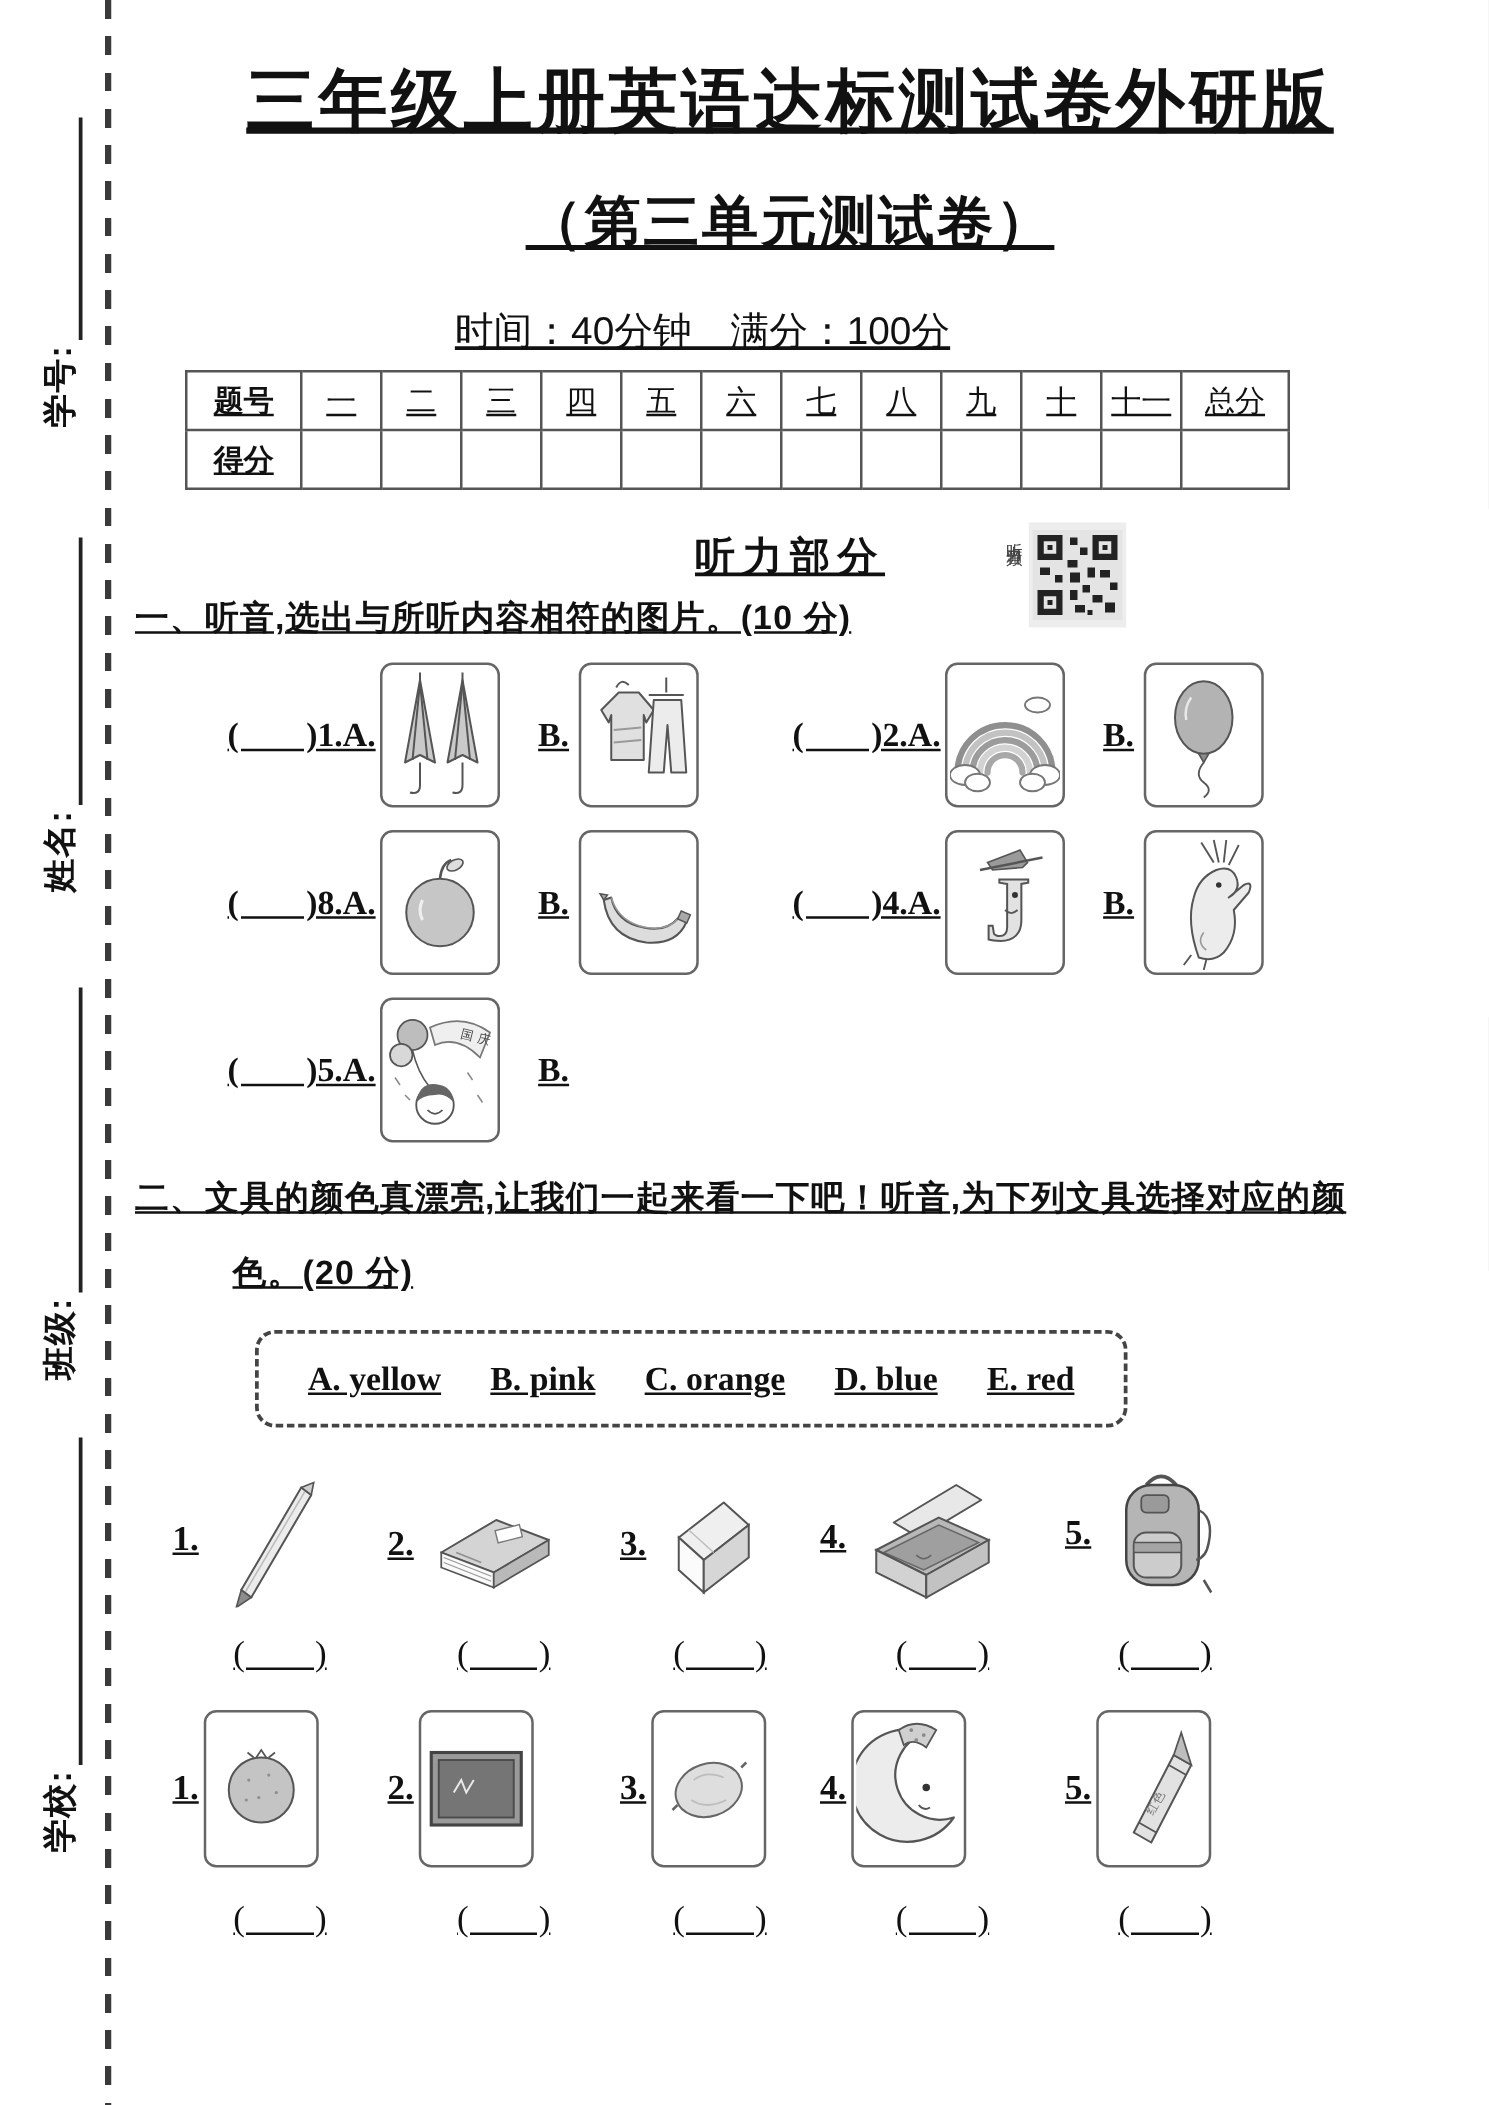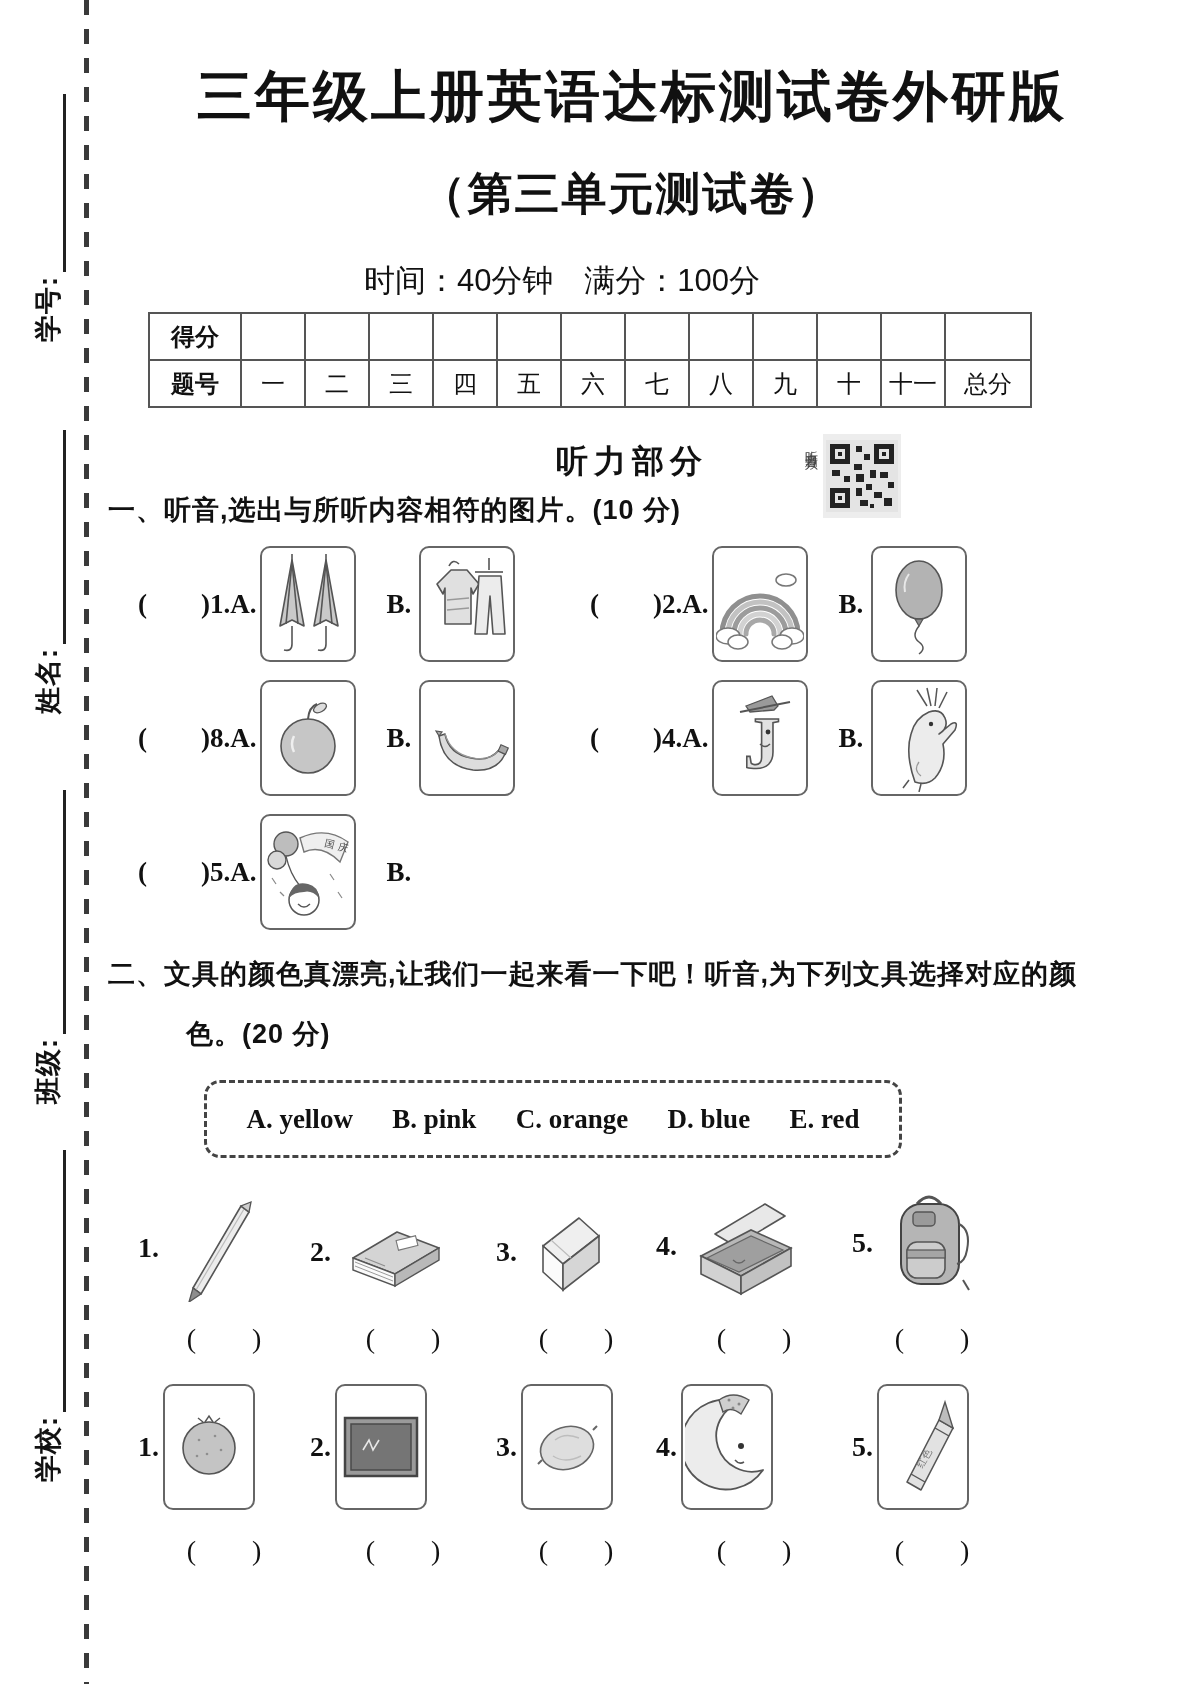--- a/index.html
+++ b/index.html
@@ -8,21 +8,21 @@
 
   
   .dash-line{position:absolute;left:84px;top:0;width:5px;height:1684px;
              background:repeating-linear-gradient(180deg,#3a3a3a 0 15px,transparent 15px 29px);}
   .mfield{position:absolute;left:30px;transform-origin:0 0;transform:rotate(-90deg);
           display:flex;align-items:flex-end;white-space:nowrap;}
   .mlabel{font-weight:bold;font-size:27px;letter-spacing:1px;}
   .mline{border-bottom:3px solid #222;height:6px;margin-left:4px;flex:1;}
 
   
-  .content{position:absolute;left:108px;top:16px;width:1048px;}
+  .content{position:absolute;left:108px;top:0;width:1048px;text-decoration:underline;}
   .title{margin-top:44px;text-align:center;font-size:55px;font-weight:bold;letter-spacing:3px;}
   .subtitle{margin-top:30px;text-align:center;font-size:45px;font-weight:bold;letter-spacing:2px;}
   .meta{margin-top:36px;text-align:center;padding-right:140px;font-size:31px;font-weight:500;}
 
   table.score{border-collapse:collapse;margin:10px 0 0 40px;}
   table.score td{border:2px solid #555;text-align:center;font-size:24px;height:45px;padding:0;}
   td.sc-corner{width:90px;font-weight:600;}
   td.sc-col{width:62px;}
   td.sc-total{width:84px;}
 
@@ -32,21 +32,21 @@
   .qr-label{writing-mode:vertical-rl;text-orientation:upright;font-size:13px;color:#444;
             margin-right:3px;letter-spacing:2px;padding-top:6px;}
   .qr-box{width:78px;height:84px;background:#ededed;display:flex;align-items:center;justify-content:center;}
 
   .sec-head{font-size:27px;font-weight:bold;margin-top:12px;letter-spacing:1px;}
   .sec-head.s2-l2{margin-top:24px;text-indent:78px;}
   .s2-l1{margin-top:26px;}
 
   .qrow{display:flex;align-items:center;padding-left:30px;margin-top:18px;}
   .qgroup{display:flex;align-items:center;width:452px;}
-  .qprefix,.qb{font-family:"Liberation Serif",serif;font-weight:bold;font-size:27px;white-space:pre;}
+  .qprefix,.qb{font-family:"Liberation Serif",serif;font-weight:bold;font-size:27px;white-space:pre;margin-left:44px;}
   .qb{margin-left:30px;margin-right:4px;}
   .imgbox{width:92px;height:112px;border:2px solid #666;border-radius:10px;margin-left:4px;
           display:flex;align-items:center;justify-content:center;background:#fff;flex:none;}
 
   .opt-box{margin:28px 0 0 96px;width:692px;height:72px;border:3px dashed #444;border-radius:16px;
            display:flex;align-items:center;justify-content:space-evenly;
            font-family:"Liberation Serif",serif;font-weight:bold;font-size:27px;}
 
   .items-row{display:flex;align-items:flex-end;padding-left:30px;margin-top:26px;}
   .item{display:flex;align-items:center;}
@@ -87,48 +87,48 @@
 
   <div class="content">
 
     <div class="title">三年级上册英语达标测试卷外研版</div>
     <div class="subtitle">（第三单元测试卷）</div>
     <div class="meta">时间：40分钟　满分：100分</div>
 
     <table class="score">
       <tbody>
           <tr>
-        <td class="sc-corner">得分</td>
-        <td></td>
-            <td></td>
-        <td></td>
-            <td></td>
-        <td></td>
-            <td></td>
-        <td></td>
-            <td></td>
-        <td></td>
-            <td></td>
-        <td></td>
-            <td></td>
-      </tr>
-      <tr>
         <td class="sc-corner">题号</td>
         <td class="sc-col">一</td>
         <td class="sc-col">二</td>
         <td class="sc-col">三</td>
         <td class="sc-col">四</td>
         <td class="sc-col">五</td>
         <td class="sc-col">六</td>
         <td class="sc-col">七</td>
         <td class="sc-col">八</td>
         <td class="sc-col">九</td>
         <td class="sc-col">十</td>
         <td class="sc-col">十一</td>
         <td class="sc-total">总分</td>
+      </tr>
+      <tr>
+        <td class="sc-corner">得分</td>
+        <td></td>
+            <td></td>
+        <td></td>
+            <td></td>
+        <td></td>
+            <td></td>
+        <td></td>
+            <td></td>
+        <td></td>
+            <td></td>
+        <td></td>
+            <td></td>
       </tr>
     </tbody>
       </table>
 
     <div class="listen-wrap">
       <div class="listen-head">听力部分</div>
       <div class="qr">
         <span class="qr-label">听力音频</span>
         <span class="qr-box">
             <svg width="72" height="72" viewBox="0 0 72 72">

